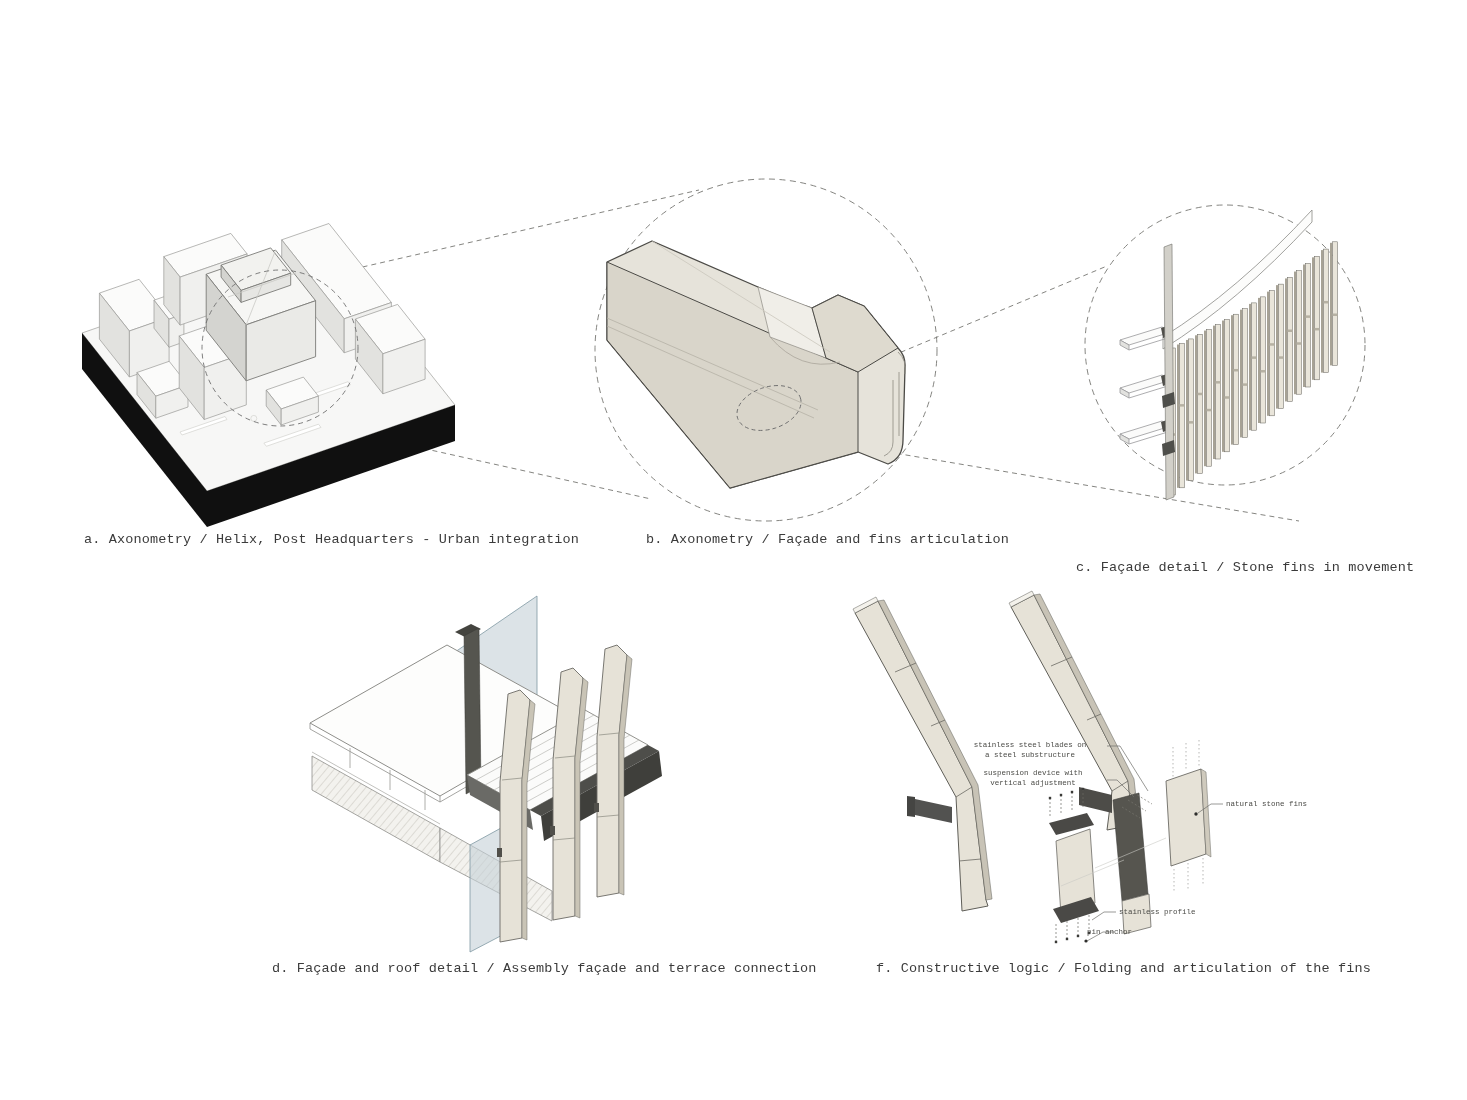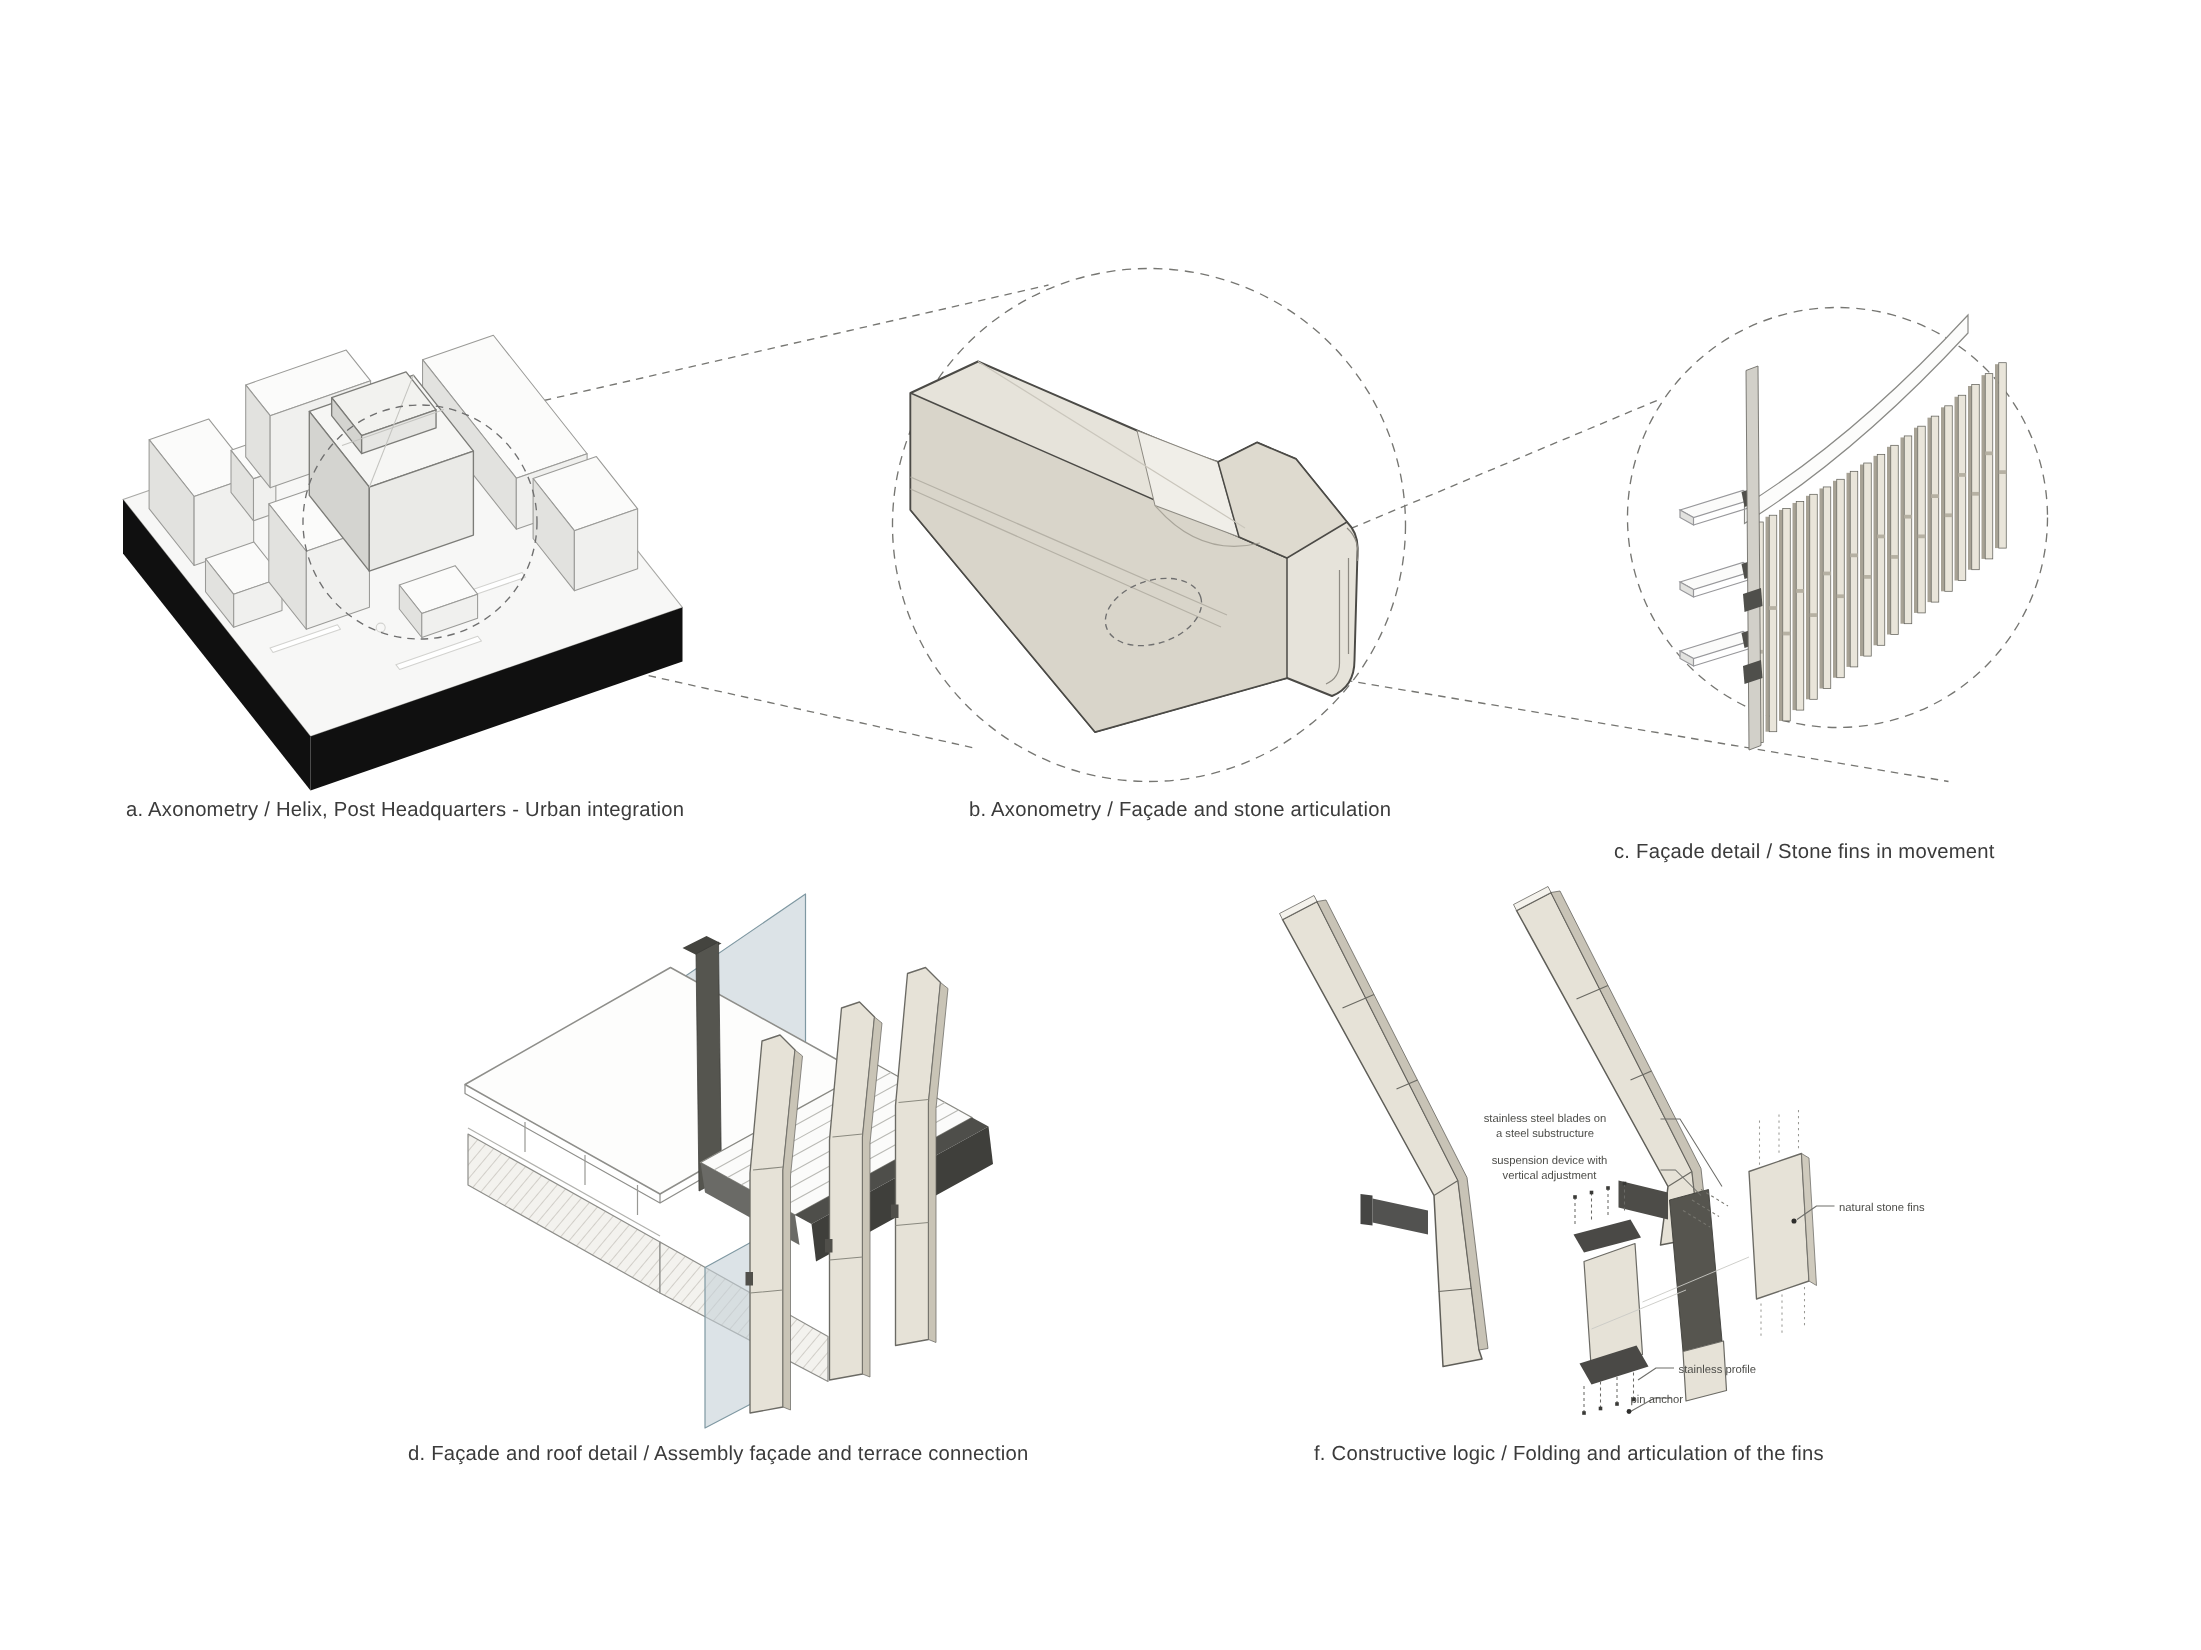--- a/index.html
+++ b/index.html
@@ -1,17 +1,17 @@
 <!DOCTYPE html>
 <html><head>
 <meta charset="utf-8">
 <style>
   html,body{margin:0;padding:0;background:#fff;}
   .sheet{position:relative;width:1467px;height:1100px;background:#ffffff;overflow:hidden;
-         font-family:Liberation Sans, sans-serif;}
+         font-family:Liberation Mono, monospace;}
   .sheet svg{position:absolute;left:0;top:0;}
   .caption{position:absolute;font-size:13.5px;color:#3b3b3b;letter-spacing:.15px;white-space:nowrap;}
   .anno{position:absolute;font-size:7.5px;line-height:1.28;color:#4c4c48;white-space:pre-line;}
   .anno.r{text-align:center;}
 </style>
 </head>
 <body>
 
 <div class="sheet">
 
@@ -337,21 +337,21 @@
     <polyline points="1223,804 1211,804 1198,813"></polyline>
     <polyline points="1116,912 1104,912 1092,920"></polyline>
     <polyline points="1114,932 1103,932 1087,941"></polyline>
     <circle cx="1196" cy="814" r="1.7" fill="#2e2e2c" stroke="none"></circle>
     <circle cx="1086" cy="941" r="1.6" fill="#2e2e2c" stroke="none"></circle>
   </g>
 </g>
 </svg>
 
 <div class="caption" style="left:84px;top:532px">a. Axonometry / Helix, Post Headquarters - Urban integration</div>
-<div class="caption" style="left:646px;top:532px">b. Axonometry / Façade and stone articulation</div>
+<div class="caption" style="left:646px;top:532px">b. Axonometry / Façade and fins articulation</div>
 <div class="caption" style="left:1076px;top:560px">c. Façade detail / Stone fins in movement</div>
 <div class="caption" style="left:272px;top:961px">d. Façade and roof detail / Assembly façade and terrace connection</div>
 <div class="caption" style="left:876px;top:961px">f. Constructive logic / Folding and articulation of the fins</div>
 
 <div class="anno r" style="left:958px;top:741px;width:144px">stainless steel blades on
 a steel substructure</div>
 <div class="anno r" style="left:962px;top:769px;width:142px">suspension device with
 vertical adjustment</div>
 <div class="anno" style="left:1226px;top:800px">natural stone fins</div>
 <div class="anno" style="left:1119px;top:908px">stainless profile</div>

